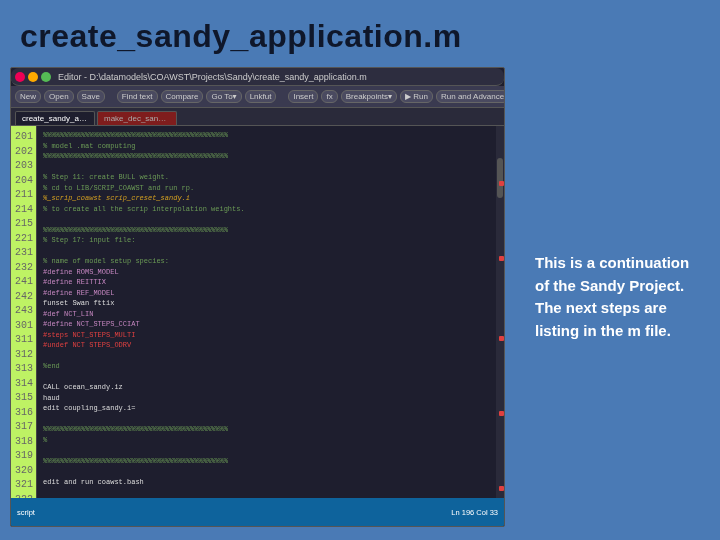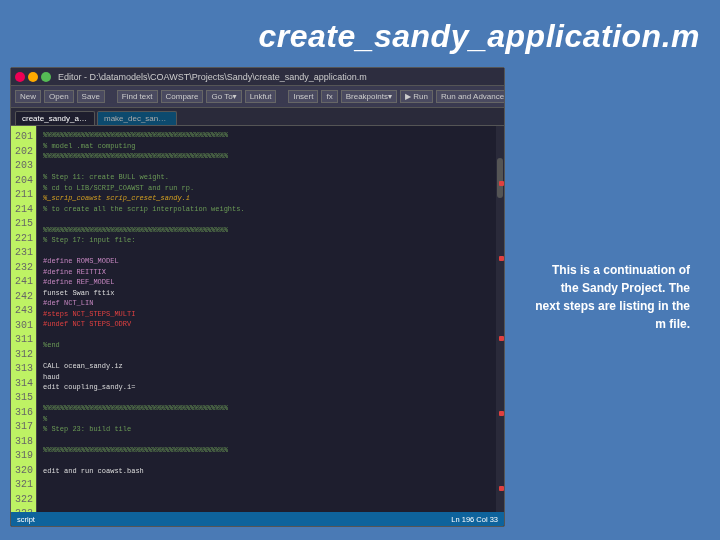--- a/index.html
+++ b/index.html
@@ -10,26 +10,24 @@
       font-family: Arial, sans-serif;
       overflow: hidden;
     }
 
     #page-title-bar {
       background-color: #4a7ab5;
       padding: 18px 20px 12px 20px;
     }
 
     #page-title-bar h1 {
-      color: #ffffff;
+      color: #0f172a;
       font-size: 32px;
       font-weight: bold;
-      font-style: italic;
       letter-spacing: 0.5px;
-      text-align: right;
     }
 
     #main-content {
       display: flex;
       flex-direction: row;
       height: calc(540px - 70px);
       padding: 0 10px 10px 10px;
       gap: 10px;
     }
 
@@ -44,20 +42,21 @@
     }
 
     #editor-titlebar {
       background-color: #2d2d3f;
       height: 18px;
       display: flex;
       align-items: center;
       padding: 0 4px;
       border-bottom: 1px solid #555;
       gap: 3px;
+      border-radius: 8px;
     }
 
     .win-btn {
       width: 10px;
       height: 10px;
       border-radius: 50%;
       display: inline-block;
     }
     .win-close { background: #e05;  }
     .win-min { background: #fa0; }
@@ -86,21 +85,21 @@
       display: flex;
       align-items: center;
       gap: 3px;
     }
 
     .toolbar-btn {
       color: #ccc;
       font-size: 8px;
       background: #4a4a60;
       border: 1px solid #666;
-      border-radius: 0;
+      border-radius: 6px;
       padding: 1px 4px;
       cursor: pointer;
       white-space: nowrap;
     }
 
     .toolbar-separator {
       width: 1px;
       height: 14px;
       background: #666;
     }
@@ -109,21 +108,21 @@
       background-color: #2a2a3a;
       height: 18px;
       display: flex;
       align-items: flex-end;
       padding: 0 4px;
       border-bottom: 1px solid #555;
       overflow: hidden;
     }
 
     .editor-tab {
-      background-color: #0c4a6e;
+      background-color: #7f1d1d;
       color: #aaa;
       font-size: 8px;
       padding: 2px 6px;
       border: 1px solid #555;
       border-bottom: none;
       border-radius: 2px 2px 0 0;
       margin-right: 2px;
       cursor: pointer;
       white-space: nowrap;
       max-width: 80px;
@@ -189,21 +188,21 @@
       background: #555;
       border-radius: 3px;
       margin: 2px auto;
       position: absolute;
       top: 30px;
       left: 1px;
     }
 
     #editor-statusbar {
       background-color: #0e639c;
-      height: 14px;
+      height: 28px;
       display: flex;
       align-items: center;
       padding: 0 6px;
       justify-content: space-between;
     }
 
     .status-text {
       color: #fff;
       font-size: 7.5px;
     }
@@ -213,24 +212,24 @@
       display: flex;
       flex-direction: column;
       justify-content: center;
       align-items: center;
       padding: 10px;
     }
 
     #description-box {
       background-color: #4a7ab5;
       color: white;
-      font-size: 12px;
+      font-size: 15px;
       font-weight: bold;
       line-height: 1.5;
-      text-align: right;
+      text-align: left;
       padding: 10px;
     }
 
     
     .red-marker {
       width: 5px;
       height: 5px;
       background: #e04040;
       border-radius: 1px;
       position: absolute;
@@ -332,37 +331,38 @@
         <div class="code-line code-comment">%%%%%%%%%%%%%%%%%%%%%%%%%%%%%%%%%%%%%%%%%%%%</div>
         <div class="code-line">&nbsp;</div>
         <div class="code-line code-comment">% Step 11: create BULL weight.</div>
         <div class="code-line code-comment">% cd to LIB/SCRIP_COAWST and run rp.</div>
         <div class="code-line code-orange">%_scrip_coawst scrip_creset_sandy.i</div>
         <div class="code-line code-comment">% to create all the scrip interpolation weights.</div>
         <div class="code-line">&nbsp;</div>
         <div class="code-line code-comment">%%%%%%%%%%%%%%%%%%%%%%%%%%%%%%%%%%%%%%%%%%%%</div>
         <div class="code-line code-comment">% Step 17: input file:</div>
         <div class="code-line">&nbsp;</div>
+        <div class="code-line code-comment">% name of model setup species:</div>
         <div class="code-line code-define">#define ROMS_MODEL</div>
         <div class="code-line code-define">#define REITTIX</div>
         <div class="code-line code-define">#define REF_MODEL</div>
         <div class="code-line code-normal">funset  Swan fttix</div>
         <div class="code-line code-define">#def NCT_LIN</div>
+        <div class="code-line code-define">#define NCT_STEPS_CCIAT</div>
         <div class="code-line code-red">#steps  NCT_STEPS_MULTI</div>
         <div class="code-line code-red">#undef  NCT STEPS_ODRV</div>
         <div class="code-line">&nbsp;</div>
         <div class="code-line code-comment">%end</div>
         <div class="code-line">&nbsp;</div>
         <div class="code-line code-normal">CALL ocean_sandy.iz</div>
         <div class="code-line code-normal">haud</div>
         <div class="code-line code-normal">edit coupling_sandy.i=</div>
         <div class="code-line">&nbsp;</div>
         <div class="code-line code-comment">%%%%%%%%%%%%%%%%%%%%%%%%%%%%%%%%%%%%%%%%%%%%</div>
         <div class="code-line code-comment">%</div>
-        <div class="code-line code-comment">% Step 23: build tile</div>
         <div class="code-line">&nbsp;</div>
         <div class="code-line code-comment">%%%%%%%%%%%%%%%%%%%%%%%%%%%%%%%%%%%%%%%%%%%%</div>
         <div class="code-line">&nbsp;</div>
         <div class="code-line code-normal">edit and run coawst.bash</div>
 
       </div>
 
       <div id="editor-scrollbar" style="position:relative;">
         <div id="scrollbar-thumb"></div>
 

